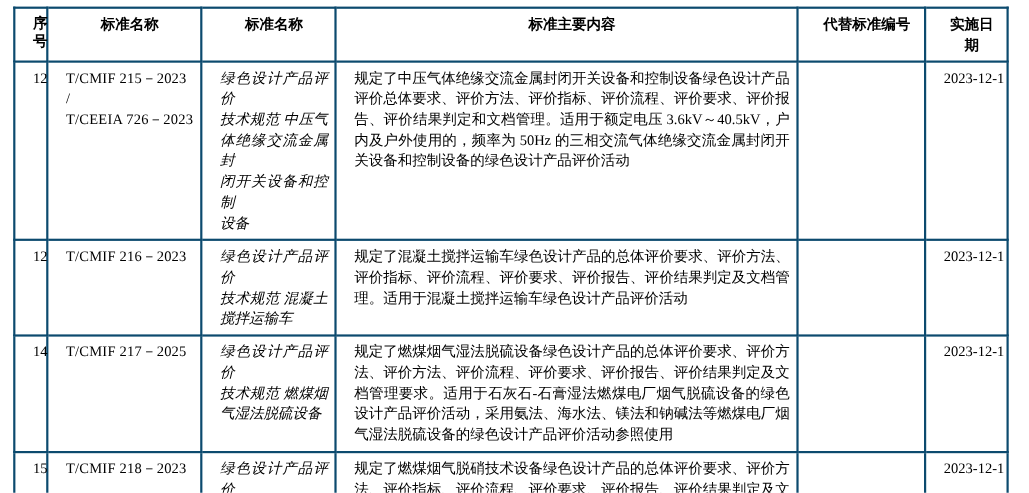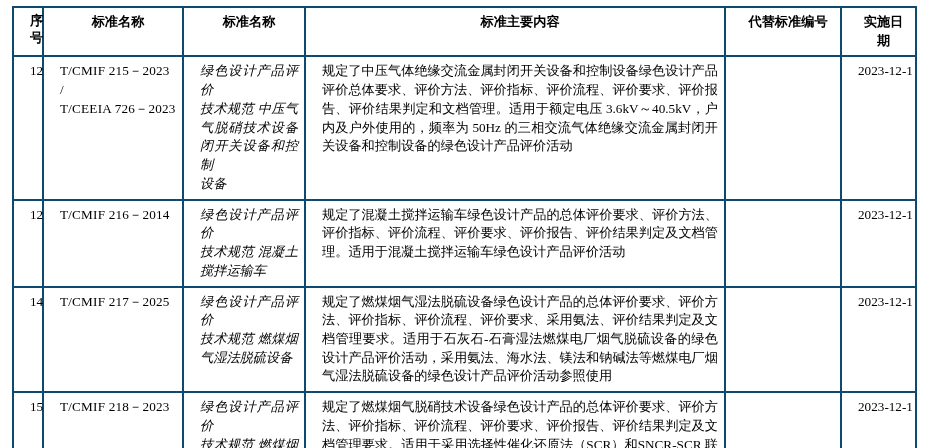--- a/index.html
+++ b/index.html
@@ -123,49 +123,49 @@
       </tr>
     </thead>
     <tbody>
       <tr>
         <td class="seq">12</td>
         <td class="code">T/CMIF 215－2023 /
 T/CEEIA 726－2023</td>
         <td class="name">
           <span class="nm-line">绿色设计产品评价</span>
           <span class="nm-line">技术规范  中压气</span>
-          <span class="nm-line">气脱硝技术设备</span>
+          <span class="nm-line">体绝缘交流金属封</span>
           <span class="nm-line">闭开关设备和控制</span>
           <span class="nm-line last">设备</span>
         </td>
         <td class="content">规定了中压气体绝缘交流金属封闭开关设备和控制设备绿色设计产品评价总体要求、评价方法、评价指标、评价流程、评价要求、评价报告、评价结果判定和文档管理。适用于额定电压 3.6kV～40.5kV，户内及户外使用的，频率为 50Hz 的三相交流气体绝缘交流金属封闭开关设备和控制设备的绿色设计产品评价活动</td>
         <td class="repl"></td>
         <td class="date">2023-12-1</td>
       </tr>
       <tr>
         <td class="seq">12</td>
-        <td class="code">T/CMIF 216－2014</td>
+        <td class="code">T/CMIF 216－2023</td>
         <td class="name">
           <span class="nm-line">绿色设计产品评价</span>
           <span class="nm-line">技术规范   混凝土</span>
           <span class="nm-line last">搅拌运输车</span>
         </td>
         <td class="content">规定了混凝土搅拌运输车绿色设计产品的总体评价要求、评价方法、评价指标、评价流程、评价要求、评价报告、评价结果判定及文档管理。适用于混凝土搅拌运输车绿色设计产品评价活动</td>
         <td class="repl"></td>
         <td class="date">2023-12-1</td>
       </tr>
       <tr>
         <td class="seq">14</td>
         <td class="code">T/CMIF 217－2025</td>
         <td class="name">
           <span class="nm-line">绿色设计产品评价</span>
           <span class="nm-line">技术规范   燃煤烟</span>
           <span class="nm-line last">气湿法脱硫设备</span>
         </td>
-        <td class="content">规定了燃煤烟气湿法脱硫设备绿色设计产品的总体评价要求、评价方法、评价指标、评价流程、评价要求、采用氨法、评价结果判定及文档管理要求。适用于石灰石-石膏湿法燃煤电厂烟气脱硫设备的绿色设计产品评价活动，采用氨法、海水法、镁法和钠碱法等燃煤电厂烟气湿法脱硫设备的绿色设计产品评价活动参照使用</td>
+        <td class="content">规定了燃煤烟气湿法脱硫设备绿色设计产品的总体评价要求、评价方法、评价方法、评价流程、评价要求、评价报告、评价结果判定及文档管理要求。适用于石灰石-石膏湿法燃煤电厂烟气脱硫设备的绿色设计产品评价活动，采用氨法、海水法、镁法和钠碱法等燃煤电厂烟气湿法脱硫设备的绿色设计产品评价活动参照使用</td>
         <td class="repl"></td>
         <td class="date">2023-12-1</td>
       </tr>
       <tr>
         <td class="seq">15</td>
         <td class="code">T/CMIF 218－2023</td>
         <td class="name">
           <span class="nm-line">绿色设计产品评价</span>
           <span class="nm-line">技术规范   燃煤烟</span>
           <span class="nm-line last">气脱硝技术设备</span>

